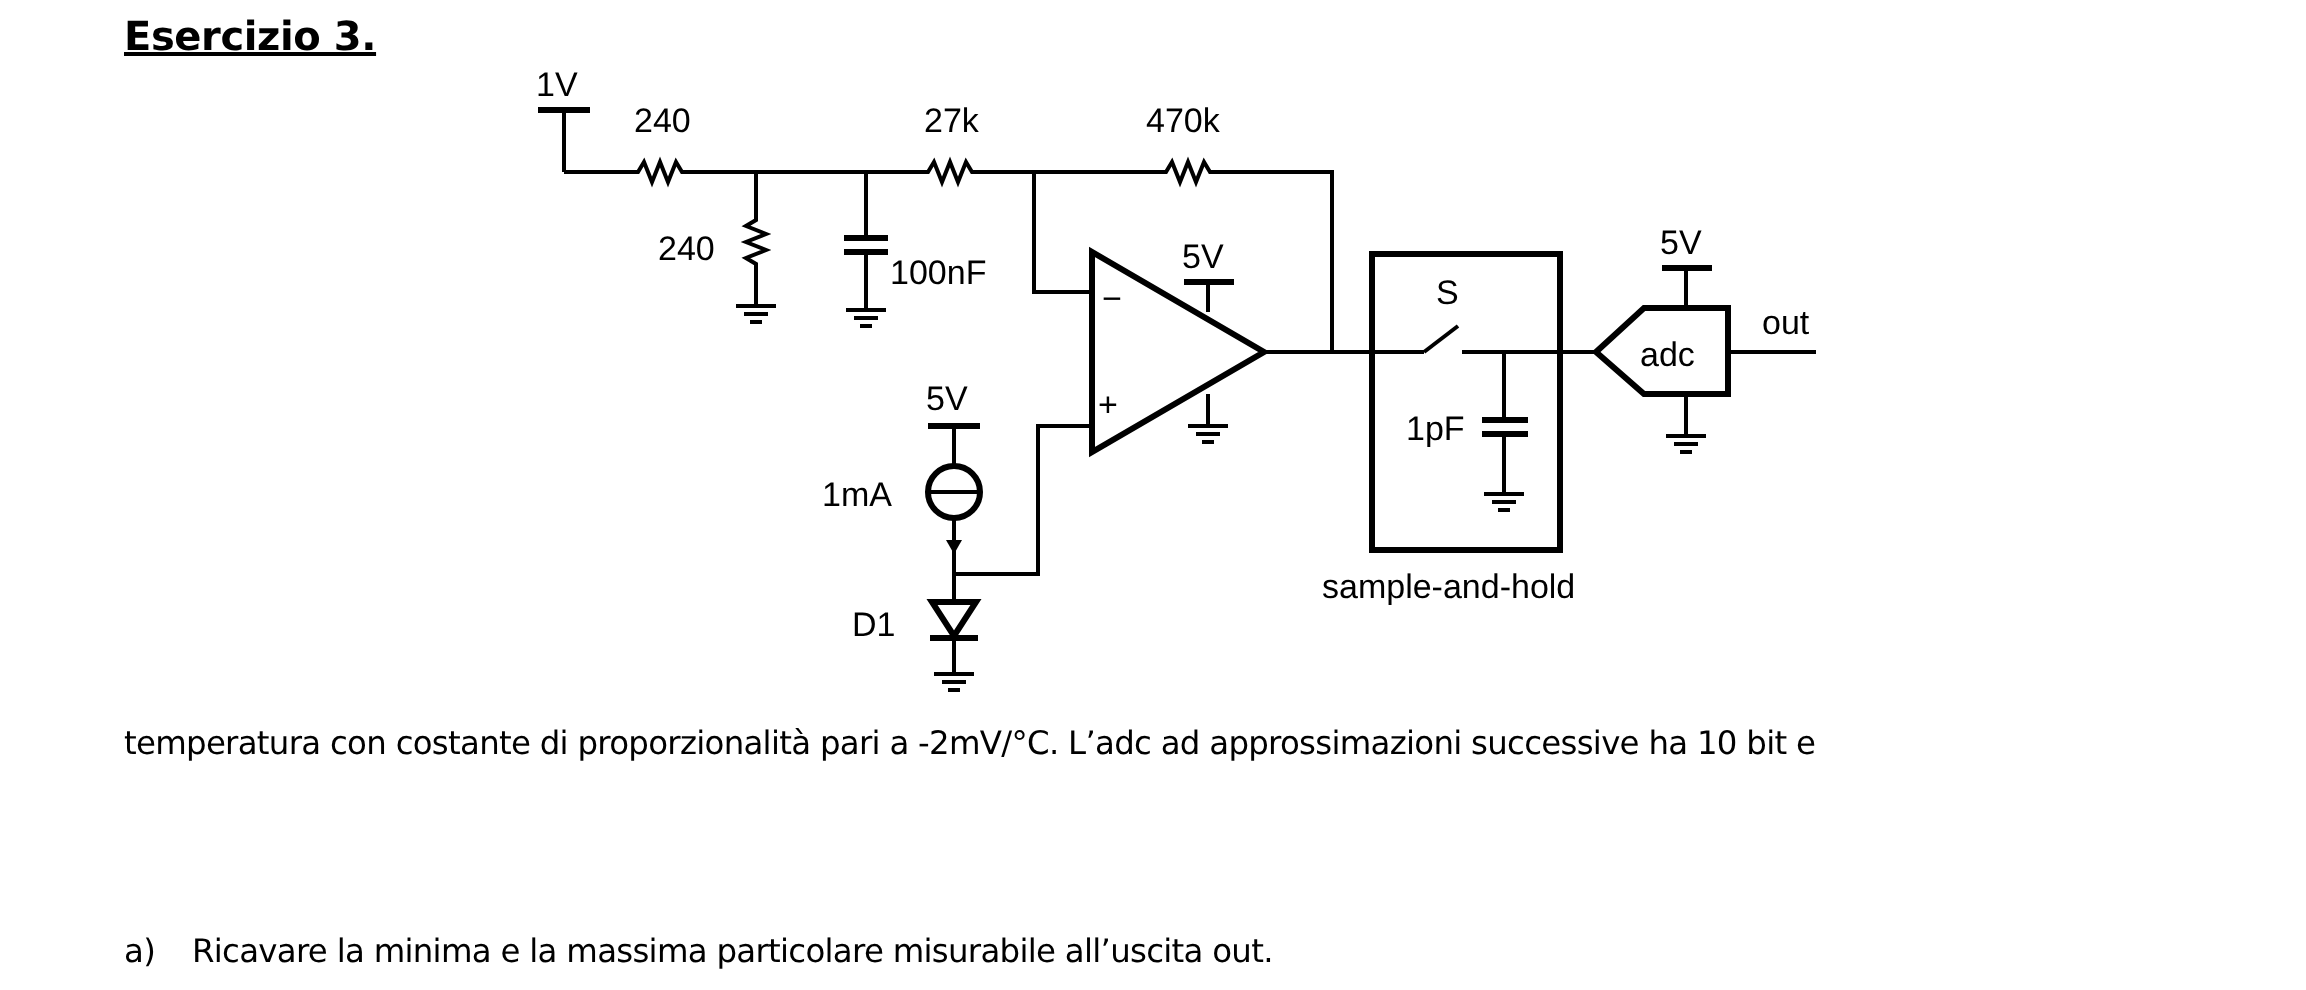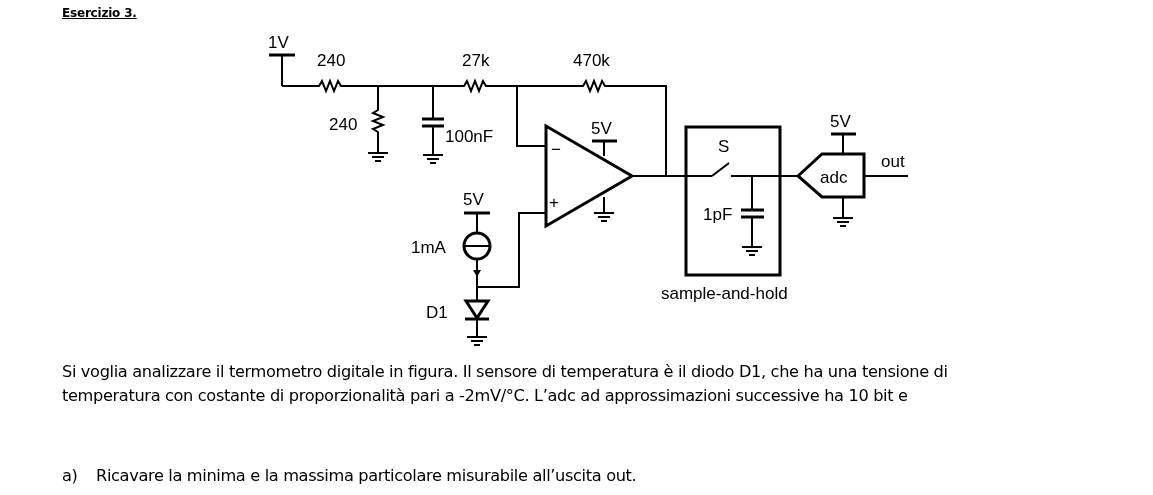--- a/index.html
+++ b/index.html
@@ -1,17 +1,17 @@
 <!DOCTYPE html>
 <html><head>
 <meta charset="utf-8">
 <style>
   html, body { margin: 0; padding: 0; background: #ffffff; }
   body { width: 1153px; height: 495px; position: relative; overflow: hidden; font-family: "DejaVu Sans", sans-serif; color: #000; }
-  .title { position: absolute; left: 62px; top: 6px; font-family: "DejaVu Sans", sans-serif; font-weight: bold; font-size: 12px; text-decoration: underline; letter-spacing: -0.2px; text-align: center; }
+  .title { position: absolute; left: 62px; top: 6px; font-family: "DejaVu Sans", sans-serif; font-weight: bold; font-size: 20px; text-decoration: underline; letter-spacing: -0.2px; text-align: center; }
   svg.circuit { position: absolute; left: 0; top: 0; }
   svg.circuit text { font-family: "Liberation Sans", sans-serif; font-size: 17px; fill: #000; }
   .w { stroke: #000; stroke-width: 2; fill: none; }
   .wb { stroke: #000; stroke-width: 3; fill: none; }
   .para { position: absolute; left: 62px; top: 360px; width: 1060px; font-family: "DejaVu Sans", sans-serif; font-size: 16.2px; line-height: 24.2px; letter-spacing: -0.35px; }
   .para p { margin: 0; white-space: nowrap; }
   .qa { position: absolute; left: 62px; top: 466px; font-family: "DejaVu Sans", sans-serif; font-size: 16.2px; letter-spacing: -0.35px; white-space: nowrap; }
   .qa .lbl { display: inline-block; width: 34px; }
   sub { font-size: 10px; vertical-align: -2px; }
 </style>
@@ -143,19 +143,18 @@
     <text x="426" y="318">D1</text>
     <g>
       <line class="w" x1="467" y1="337" x2="487" y2="337"></line>
       <line class="w" x1="471" y1="341" x2="483" y2="341"></line>
       <line class="w" x1="474" y1="345" x2="480" y2="345"></line>
     </g>
   </g>
 </svg>
 
 <div class="para">
-  <p>Si voglia analizzare il termometro digitale in figura. Il sensore di temperatura è il diodo D1, che ha una tensione di</p>
   <p>temperatura con costante di proporzionalità pari a -2mV/°C. L’adc ad approssimazioni successive ha 10 bit e</p>
 </div>
 
 <div class="qa">
   <span class="lbl">a)</span><span>Ricavare la minima e la massima particolare misurabile all’uscita out.</span>
 </div>
 
 </body></html>

